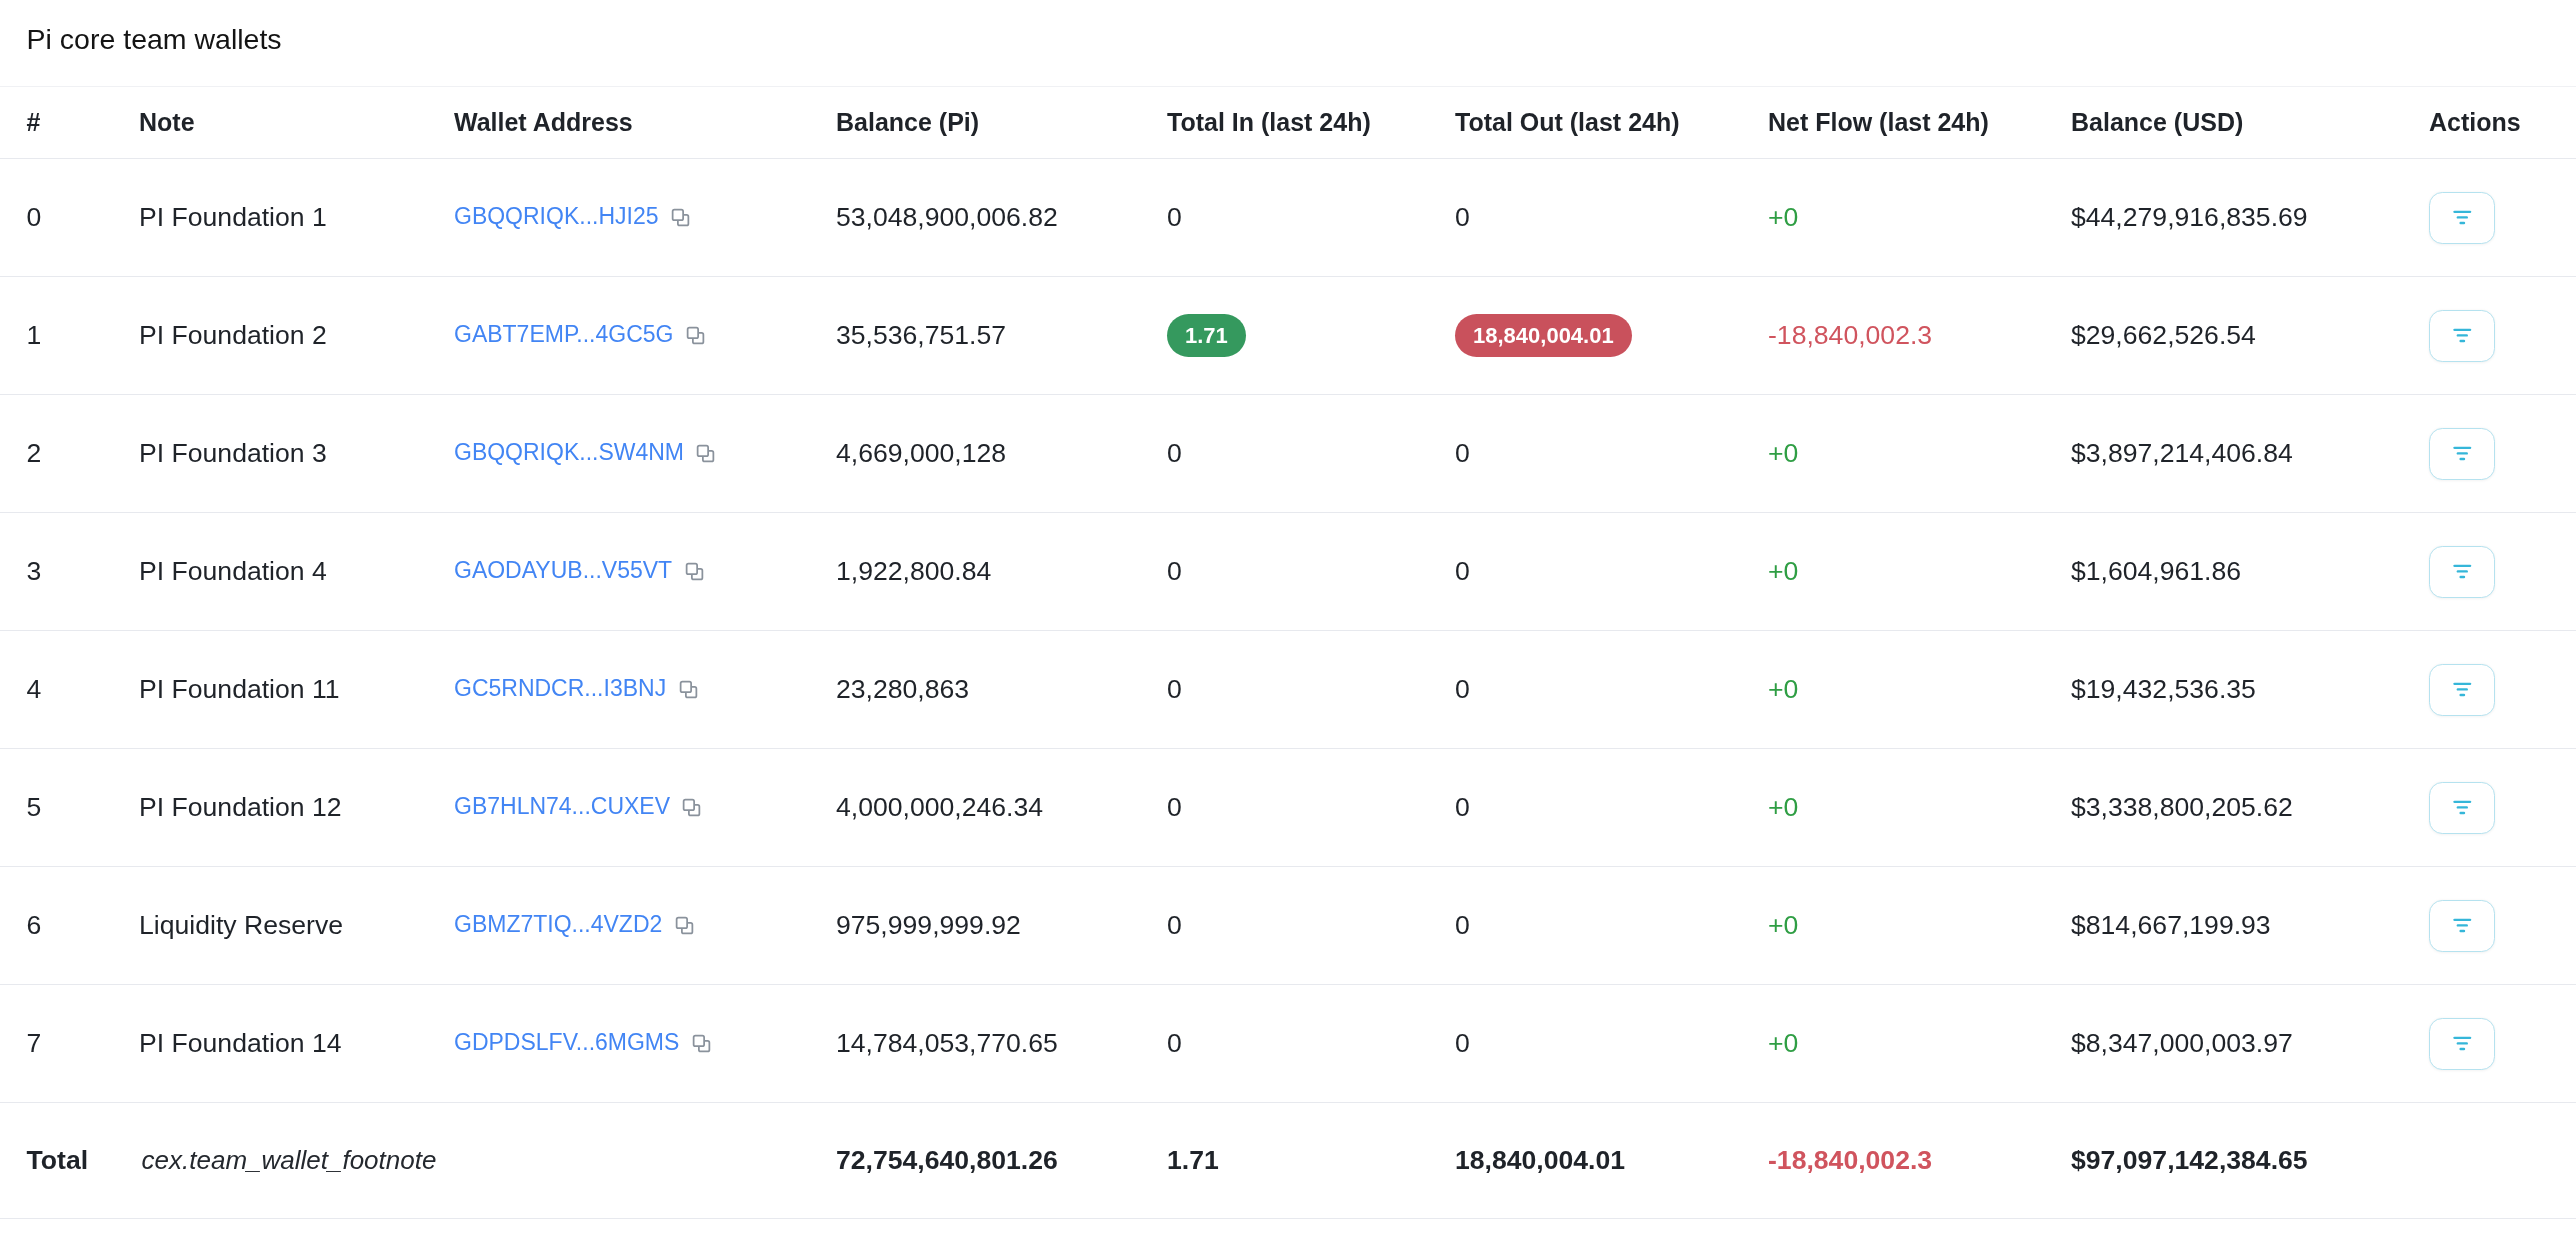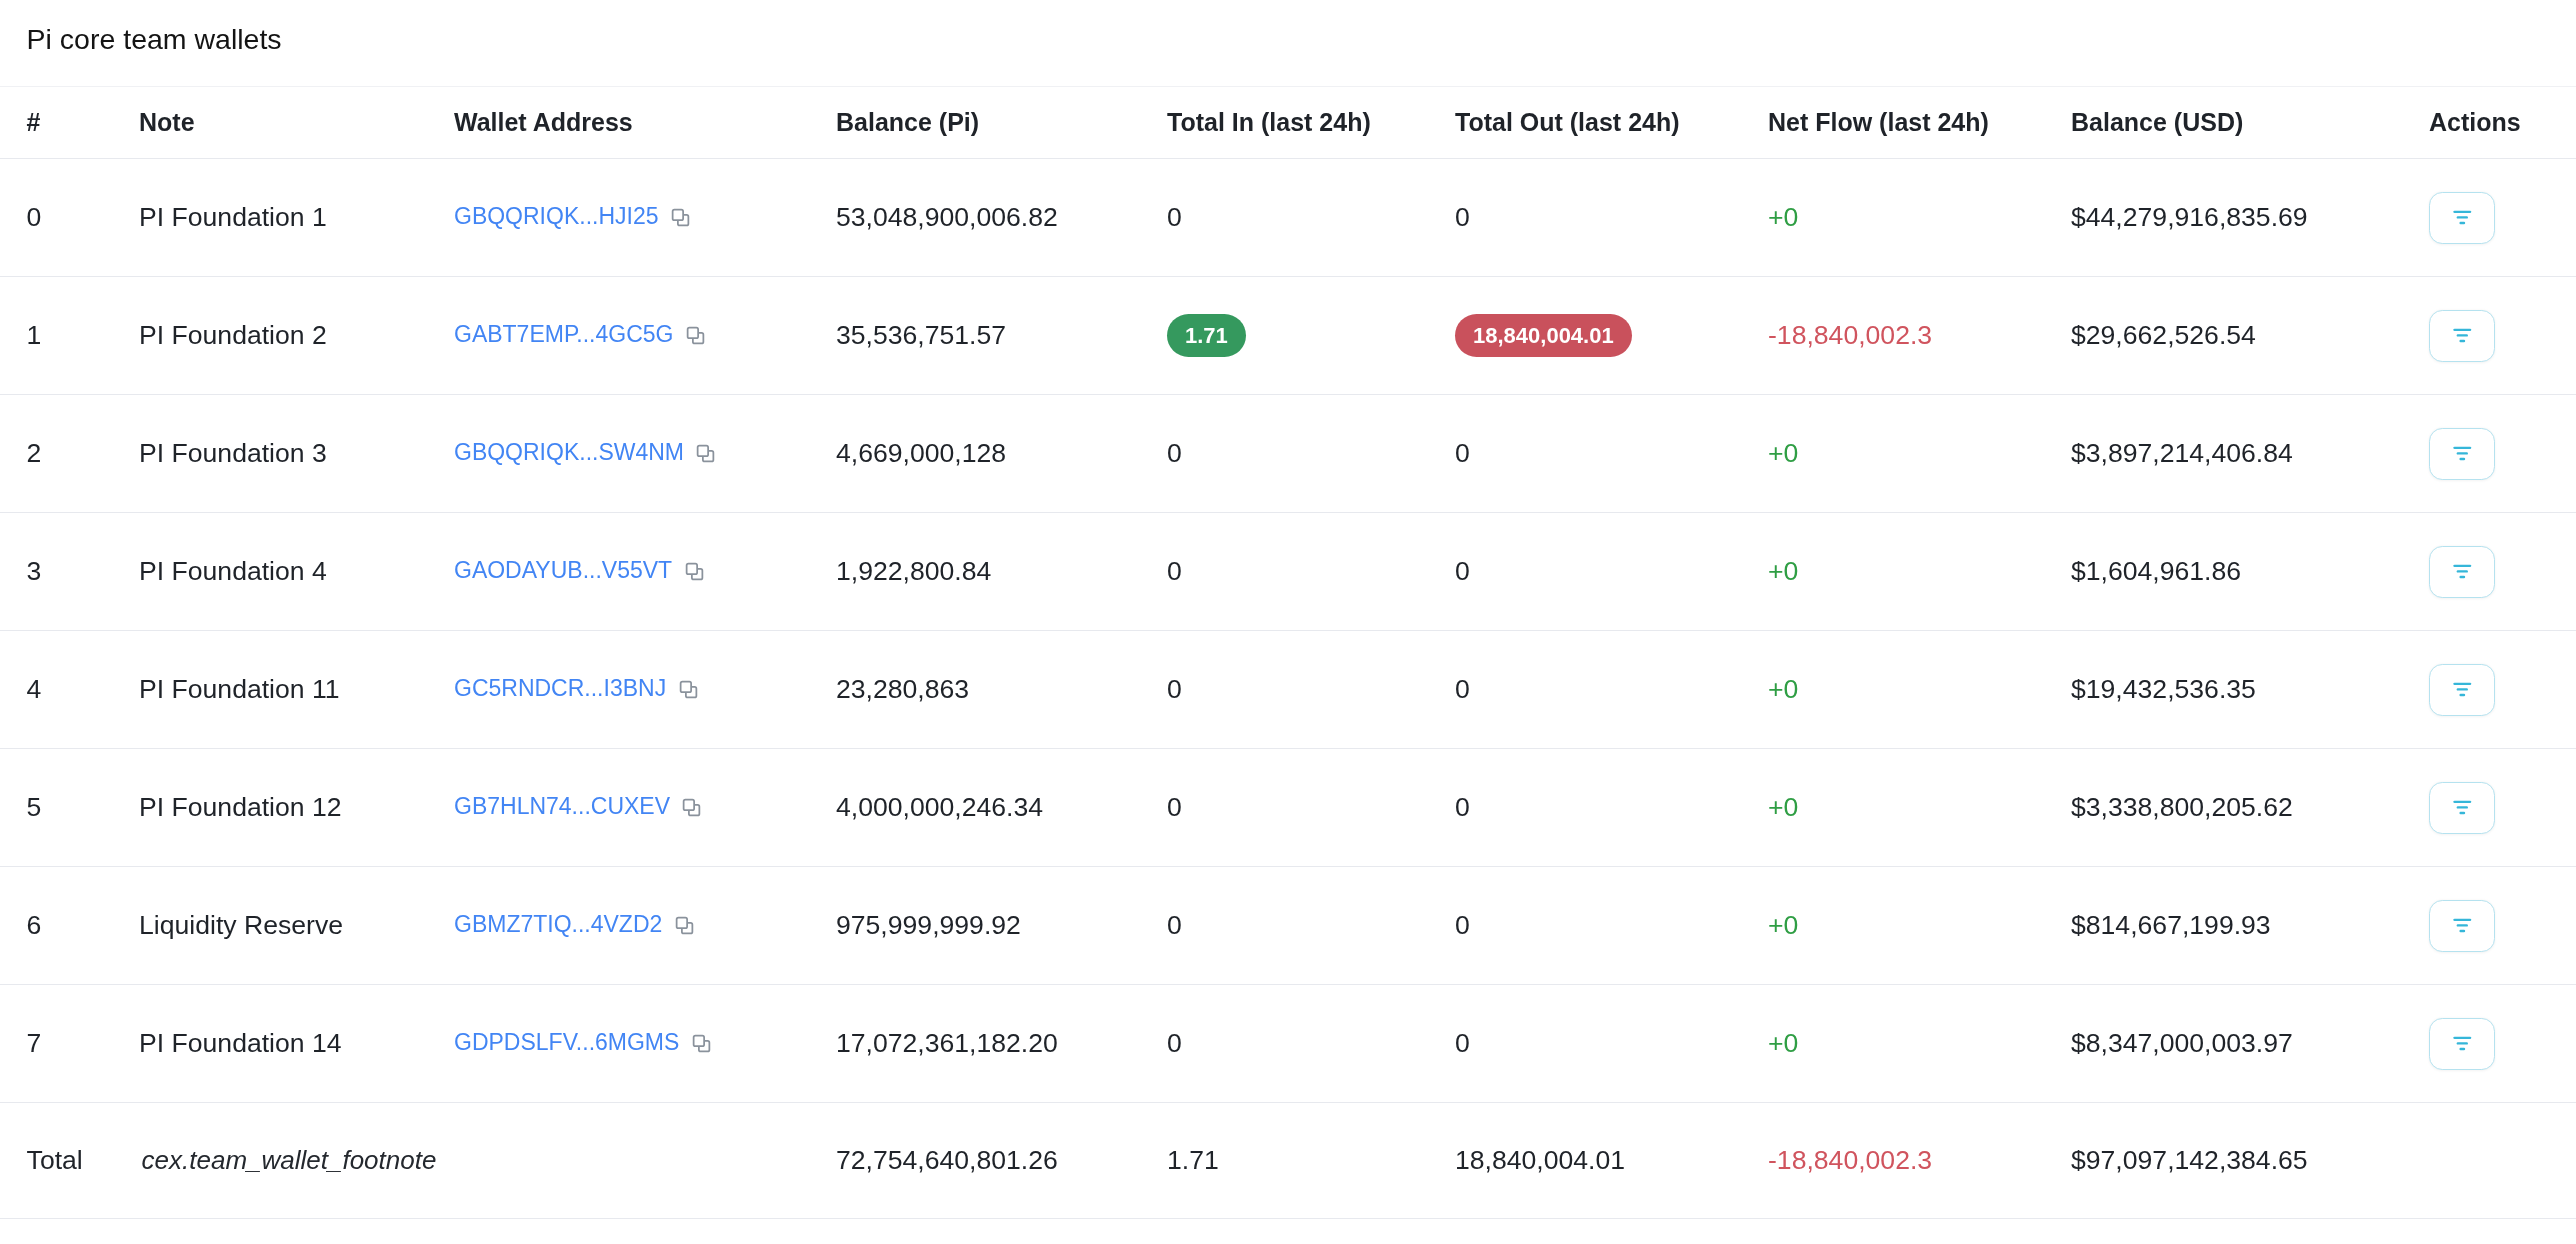--- a/index.html
+++ b/index.html
@@ -44,21 +44,21 @@
   tbody td{
     font-size:26.6px;
     padding:0 15px 0 0;
     height:117px;
     border-bottom:0.9px solid var(--border);
     vertical-align:middle;
     white-space:nowrap;
   }
   tfoot td{
     font-size:26.6px;
-    font-weight:400;
+    font-weight:700;
     padding:0 15px 0 0;
     height:115px;
     border-bottom:0.9px solid var(--border);
     vertical-align:middle;
     white-space:nowrap;
   }
   th:first-child, td:first-child{padding-left:26.6px;}
   a.wallet-link{
     color:var(--link);
     text-decoration:none;
@@ -275,21 +275,21 @@
               </svg></span>
           </button></td>
       </tr>
       <tr>
         <td>7</td>
         <td>PI Foundation 14</td>
         <td><a href="#" class="wallet-link">GDPDSLFV...6MGMS</a><span class="copy"><svg width="21" height="21" viewBox="0 0 24 24" fill="none" stroke="#8a929c" stroke-width="2">
               <rect x="9" y="9" width="12" height="12" rx="2"></rect>
               <rect x="3" y="3" width="12" height="12" rx="2" fill="#ffffff"></rect>
             </svg></span></td>
-        <td>17,072,361,182.20</td>
+        <td>14,784,053,770.65</td>
         <td><span>0</span></td>
         <td><span>0</span></td>
         <td><span class="pos">+0</span></td>
         <td>$8,347,000,003.97</td>
         <td><button class="action-btn">
             <span><svg width="26.6" height="26.6" viewBox="0 0 24 24" fill="none" stroke="#35b6d9" stroke-width="2.2" stroke-linecap="round">
                 <path d="M5 8h14"></path>
                 <path d="M8 13h8"></path>
                 <path d="M10.5 18h3"></path>
               </svg></span>

